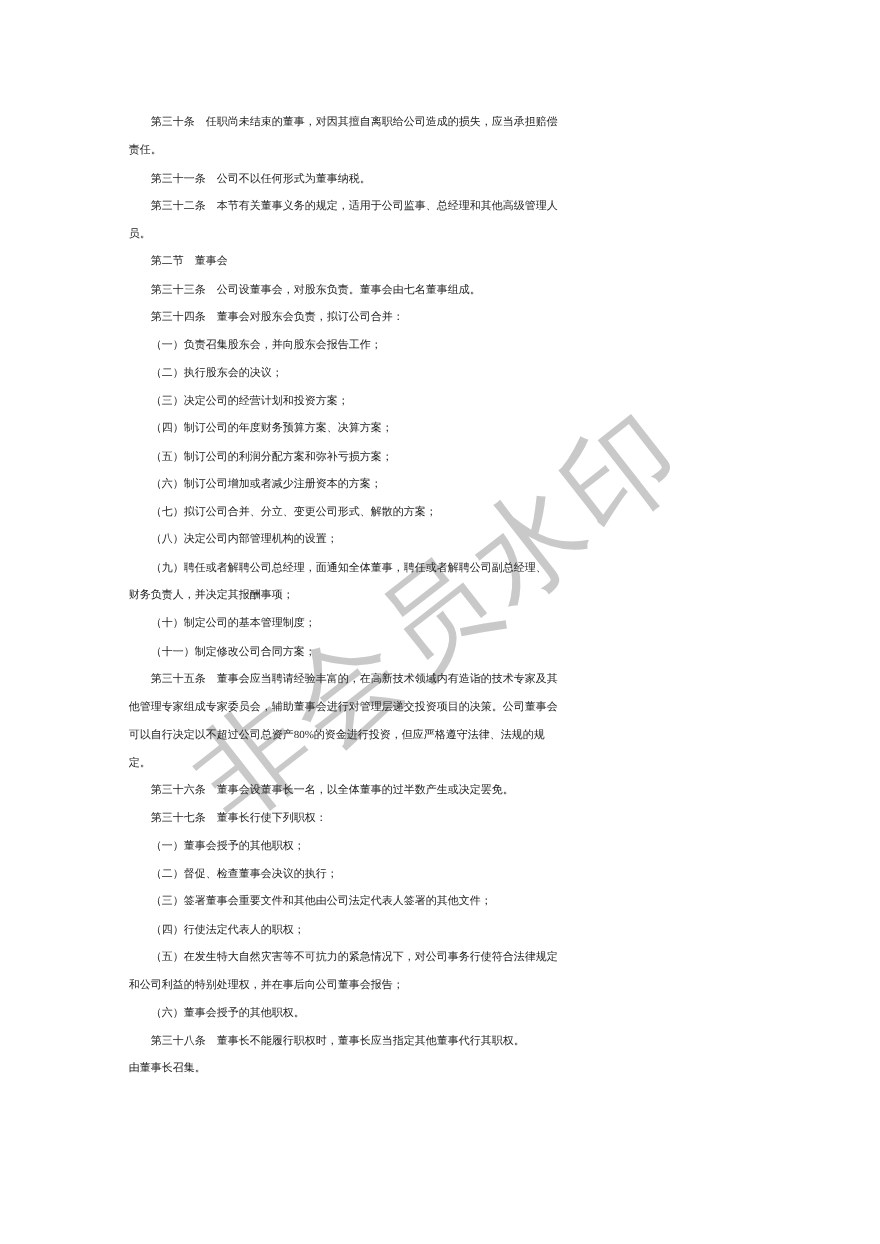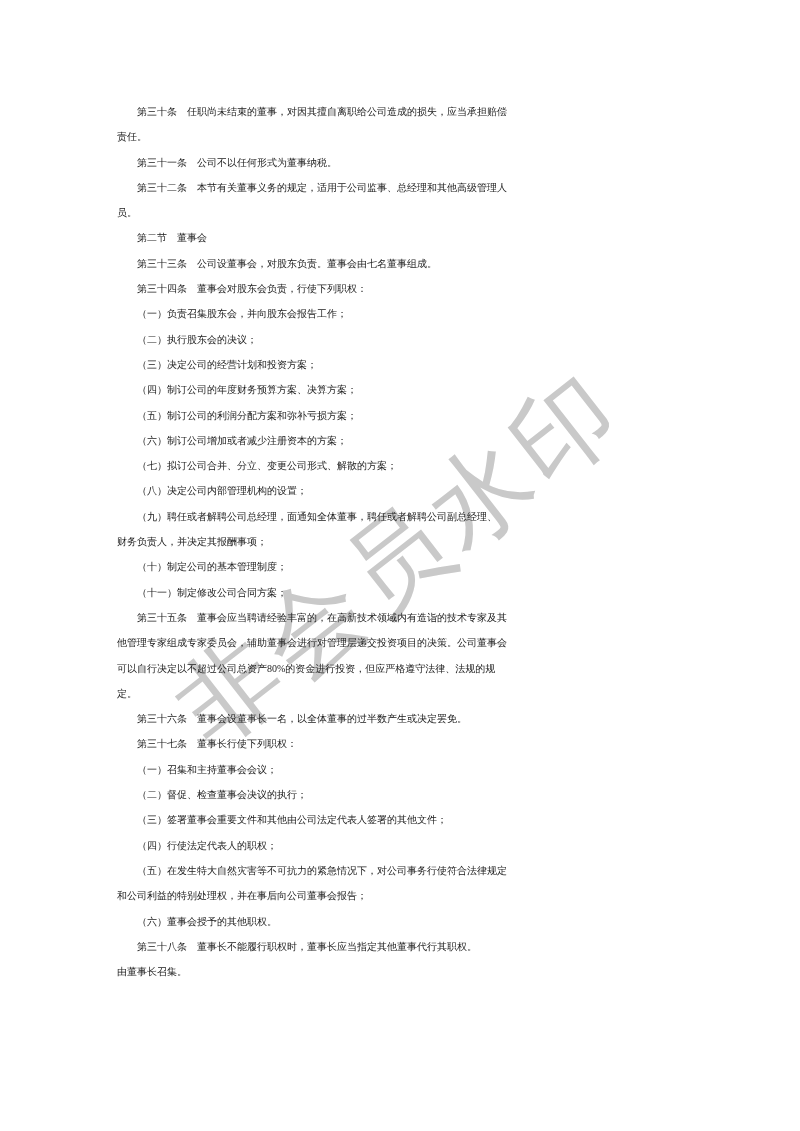--- a/index.html
+++ b/index.html
@@ -49,40 +49,40 @@
 <div class="page">
   <div class="watermark" style="color: rgb(201, 201, 201);">非会员水印</div>
   <div class="content" style="color: rgb(33, 33, 33);">
       <div class="line">　　第三十条　任职尚未结束的董事，对因其擅自离职给公司造成的损失，应当承担赔偿</div>
       <div class="line">责任。</div>
       <div class="line">　　第三十一条　公司不以任何形式为董事纳税。</div>
       <div class="line">　　第三十二条　本节有关董事义务的规定，适用于公司监事、总经理和其他高级管理人</div>
       <div class="line">员。</div>
       <div class="line">　　第二节　董事会</div>
       <div class="line">　　第三十三条　公司设董事会，对股东负责。董事会由七名董事组成。</div>
-      <div class="line">　　第三十四条　董事会对股东会负责，行使下列职权：</div>
+      <div class="line">　　第三十四条　董事会对股东会负责，拟订公司合并：</div>
       <div class="line">　　（一）负责召集股东会，并向股东会报告工作；</div>
       <div class="line">　　（二）执行股东会的决议；</div>
       <div class="line">　　（三）决定公司的经营计划和投资方案；</div>
       <div class="line">　　（四）制订公司的年度财务预算方案、决算方案；</div>
       <div class="line">　　（五）制订公司的利润分配方案和弥补亏损方案；</div>
       <div class="line">　　（六）制订公司增加或者减少注册资本的方案；</div>
       <div class="line">　　（七）拟订公司合并、分立、变更公司形式、解散的方案；</div>
       <div class="line">　　（八）决定公司内部管理机构的设置；</div>
       <div class="line">　　（九）聘任或者解聘公司总经理，面通知全体董事，聘任或者解聘公司副总经理、</div>
       <div class="line">财务负责人，并决定其报酬事项；</div>
       <div class="line">　　（十）制定公司的基本管理制度；</div>
       <div class="line">　　（十一）制定修改公司合同方案；</div>
       <div class="line">　　第三十五条　董事会应当聘请经验丰富的，在高新技术领域内有造诣的技术专家及其</div>
       <div class="line">他管理专家组成专家委员会，辅助董事会进行对管理层递交投资项目的决策。公司董事会</div>
       <div class="line">可以自行决定以不超过公司总资产80%的资金进行投资，但应严格遵守法律、法规的规</div>
       <div class="line">定。</div>
       <div class="line">　　第三十六条　董事会设董事长一名，以全体董事的过半数产生或决定罢免。</div>
       <div class="line">　　第三十七条　董事长行使下列职权：</div>
-      <div class="line">　　（一）召集和主持董事会会议；</div>
+      <div class="line">　　（一）董事会授予的其他职权；</div>
       <div class="line">　　（二）督促、检查董事会决议的执行；</div>
       <div class="line">　　（三）签署董事会重要文件和其他由公司法定代表人签署的其他文件；</div>
       <div class="line">　　（四）行使法定代表人的职权；</div>
       <div class="line">　　（五）在发生特大自然灾害等不可抗力的紧急情况下，对公司事务行使符合法律规定</div>
       <div class="line">和公司利益的特别处理权，并在事后向公司董事会报告；</div>
       <div class="line">　　（六）董事会授予的其他职权。</div>
       <div class="line">　　第三十八条　董事长不能履行职权时，董事长应当指定其他董事代行其职权。</div>
       <div class="line">由董事长召集。</div>
     </div>
 </div>

